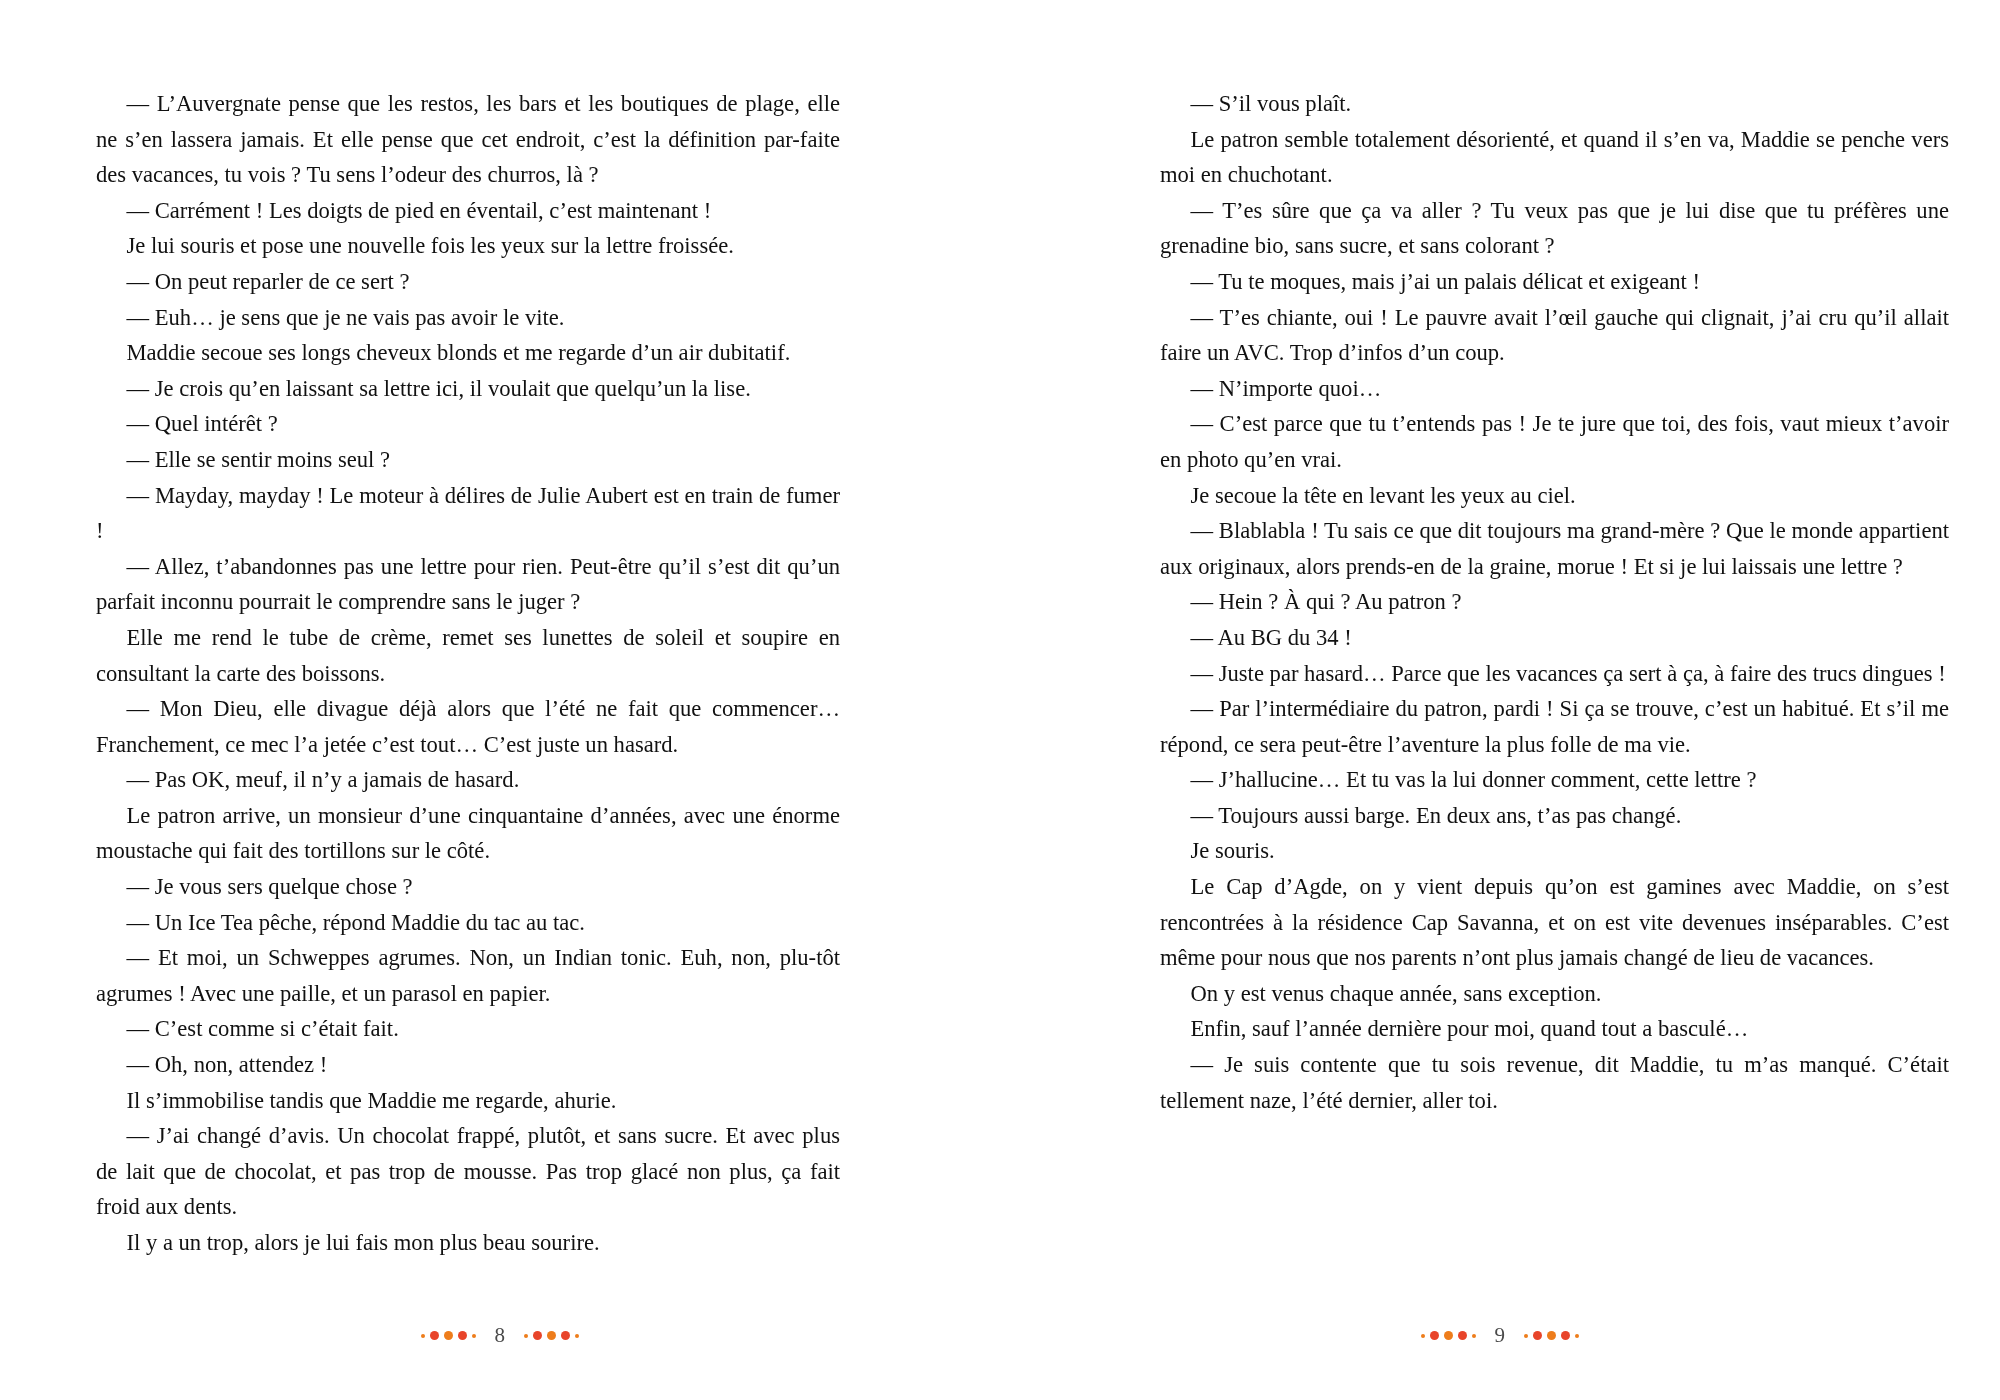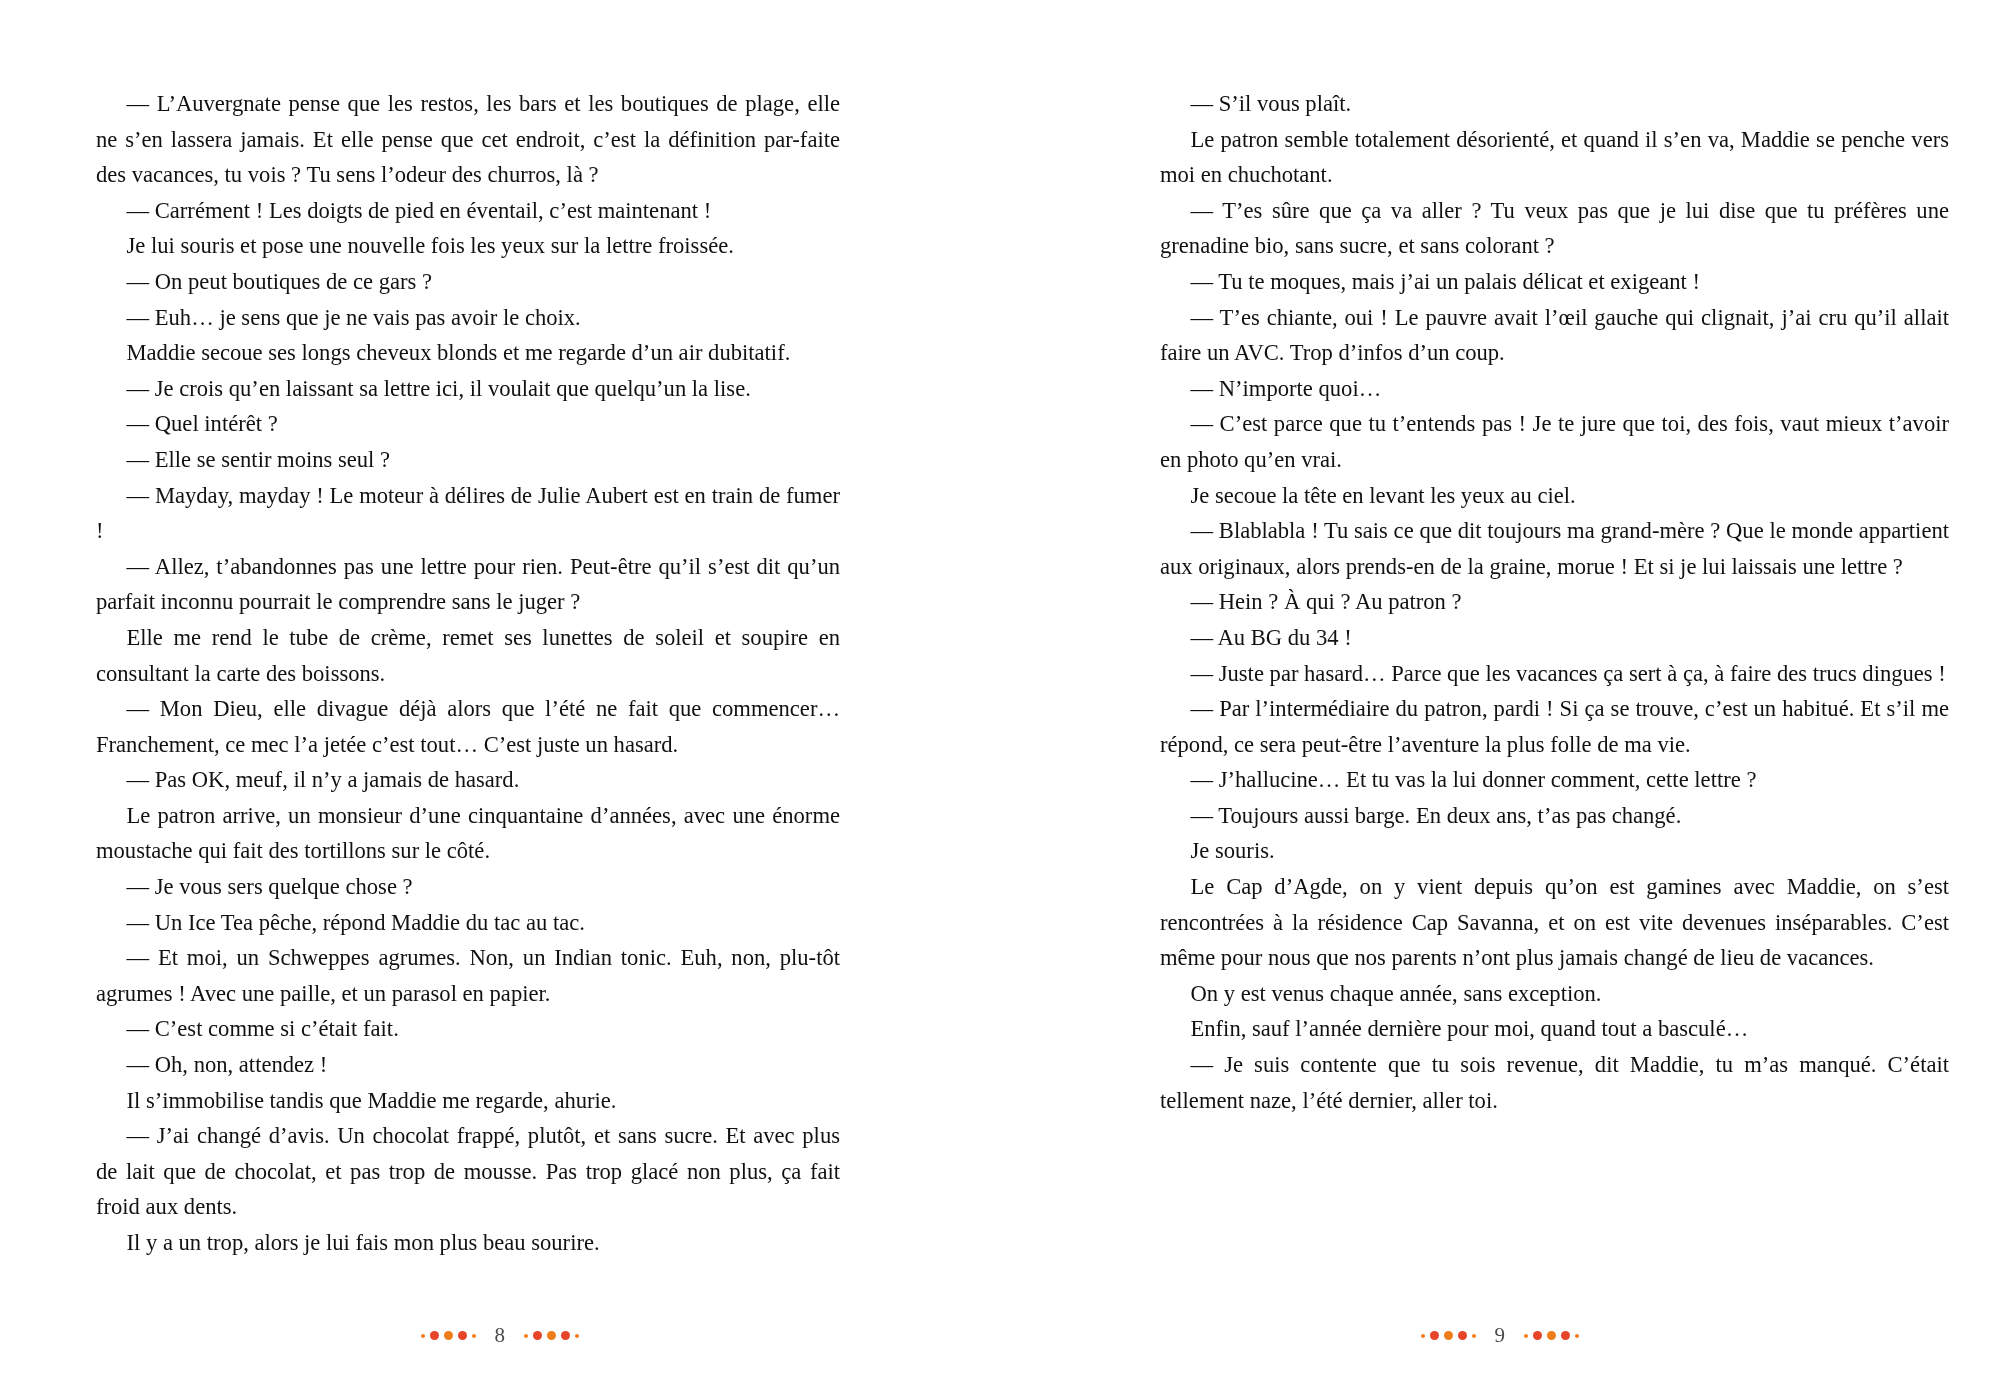--- a/index.html
+++ b/index.html
@@ -82,22 +82,22 @@
 </head>
 <body>
 
 <div class="spread">
 
   <div class="page page-left">
     <div class="textblock">
       <p>— L’Auvergnate pense que les restos, les bars et les boutiques de plage, elle ne s’en lassera jamais. Et elle pense que cet endroit, c’est la définition par-faite des vacances, tu vois ? Tu sens l’odeur des churros, là ?</p>
       <p>— Carrément ! Les doigts de pied en éventail, c’est maintenant !</p>
       <p>Je lui souris et pose une nouvelle fois les yeux sur la lettre froissée.</p>
-      <p>— On peut boutiques de ce gars ?</p>
-      <p>— Euh… je sens que je ne vais pas avoir le choix.</p>
+      <p>— On peut reparler de ce sert ?</p>
+      <p>— Euh… je sens que je ne vais pas avoir le vite.</p>
       <p>Maddie secoue ses longs cheveux blonds et me regarde d’un air dubitatif.</p>
       <p>— Je crois qu’en laissant sa lettre ici, il voulait que quelqu’un la lise.</p>
       <p>— Quel intérêt ?</p>
       <p>— Elle se sentir moins seul ?</p>
       <p>— Mayday, mayday ! Le moteur à délires de Julie Aubert est en train de fumer !</p>
       <p>— Allez, t’abandonnes pas une lettre pour rien. Peut-être qu’il s’est dit qu’un parfait inconnu pourrait le comprendre sans le juger ?</p>
       <p>Elle me rend le tube de crème, remet ses lunettes de soleil et soupire en consultant la carte des boissons.</p>
       <p>— Mon Dieu, elle divague déjà alors que l’été ne fait que commencer… Franchement, ce mec l’a jetée c’est tout… C’est juste un hasard.</p>
       <p>— Pas OK, meuf, il n’y a jamais de hasard.</p>
       <p>Le patron arrive, un monsieur d’une cinquantaine d’années, avec une énorme moustache qui fait des tortillons sur le côté.</p>

